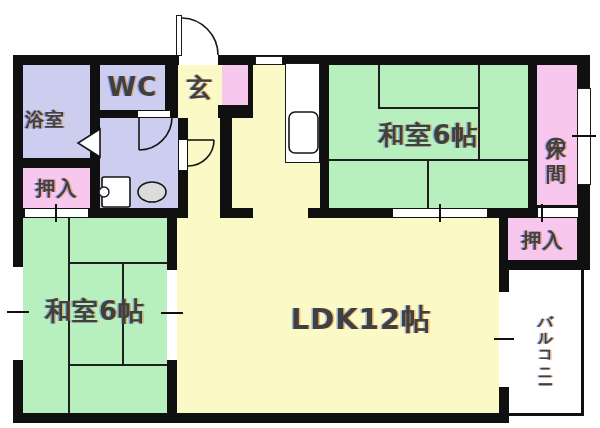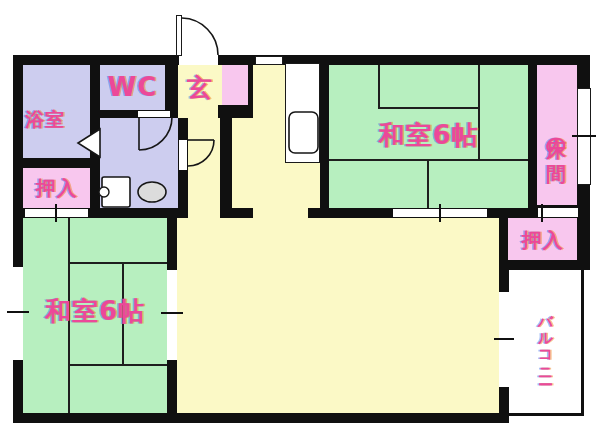--- a/index.html
+++ b/index.html
@@ -13,21 +13,21 @@
   .green{background:var(--green);}
   .yellow{background:var(--yellow);}
   .white{background:#ffffff;}
   .wall{background:var(--wall);}
   .open{background:#ffffff;}
   .open.bordered{border:1px solid #1a1a1a;}
   .tick{background:var(--wall);}
   .tatami{background:#1e1e1e;}
   .rail{background:var(--wall);}
   .lbl{display:flex;align-items:center;justify-content:center;
-       color:#ec4899;font-weight:bold;letter-spacing:1px;
+       color:#404040;font-weight:bold;letter-spacing:1px;
        text-shadow:1.5px 0 0 rgba(235,120,10,.45),-1.5px 0 0 rgba(55,110,235,.45);
        white-space:nowrap;}
   .vert{writing-mode:vertical-rl;text-orientation:upright;letter-spacing:2px;}
   svg{left:0;top:0;}
 </style>
 </head>
 <body>
 
 <div id="plan">
 
@@ -104,15 +104,16 @@
   </svg>
 
   <div class="lbl" style="left:23px;top:108px;width:44px;height:24px;font-size:19px;">浴室</div>
   <div class="lbl" style="left:100px;top:70px;width:65px;height:34px;font-size:26px;">WC</div>
   <div class="lbl" style="left:178px;top:72px;width:44px;height:30px;font-size:25px;">玄</div>
   <div class="lbl" style="left:23px;top:176px;width:67px;height:24px;font-size:20px;">押入</div>
   <div class="lbl" style="left:329px;top:120px;width:199px;height:30px;font-size:26px;">和室6帖</div>
   <div class="lbl vert" style="left:537px;top:68px;width:40px;height:137px;font-size:20px;">床の間</div>
   <div class="lbl" style="left:508px;top:228px;width:69px;height:24px;font-size:20px;">押入</div>
   <div class="lbl" style="left:23px;top:296px;width:144px;height:30px;font-size:26px;">和室6帖</div>
+  <div class="lbl" style="left:200px;top:304px;width:322px;height:32px;font-size:29px;">LDK12帖</div>
   <div class="lbl vert" style="left:509px;top:272px;width:72px;height:138px;font-size:15px;letter-spacing:1px;">バルコニー</div>
 
 </div>
 
 </body></html>

